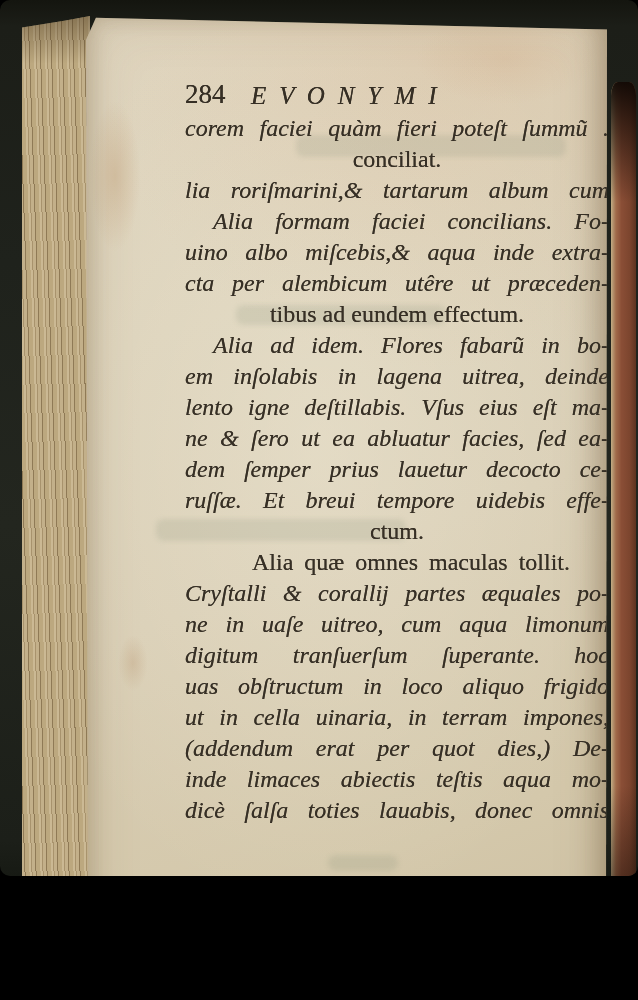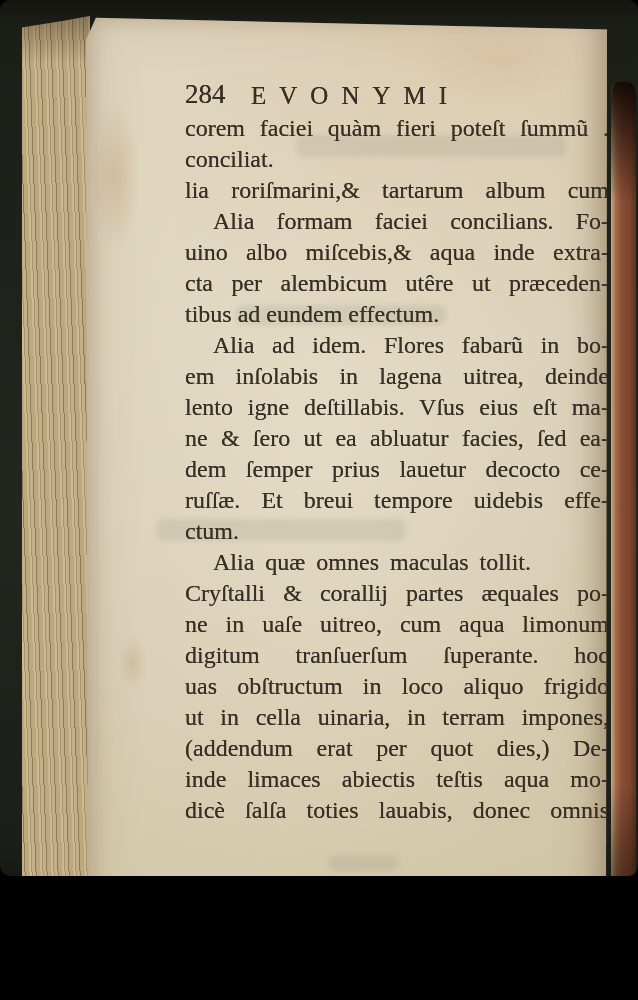--- a/index.html
+++ b/index.html
@@ -64,31 +64,31 @@
   .st4{left:300px;top:-14px;width:240px;height:120px;
        background:radial-gradient(closest-side,rgba(205,158,118,.20),rgba(205,158,118,0) 75%);}
   .ghost{background:rgba(125,138,112,.16);filter:blur(2.5px);border-radius:8px;}
   .g1{left:210px;top:122px;width:270px;height:22px;}
   .g2{left:150px;top:292px;width:210px;height:20px;}
   .g3{left:70px;top:506px;width:250px;height:22px;}
   .g4{left:242px;top:842px;width:70px;height:16px;}
   
   .pagenum{position:absolute;left:99px;top:68px;font-size:27px;line-height:1;color:var(--ink);
            text-shadow:0 0 .4px #3a342a;}
-  .runtitle{position:absolute;left:165px;top:70px;font-size:25px;
+  .runtitle{position:absolute;left:165px;top:70px;font-size:25px;font-style:italic;
             letter-spacing:13px;color:var(--ink);line-height:1;text-shadow:0 0 .4px #3a342a;}
   
   .textblock{
     position:absolute;left:99px;top:100px;width:424px;
     font-size:24px;line-height:31px;color:var(--ink);
     text-shadow:0 0 .4px rgba(54,47,37,.8);
   }
   .ln{height:31px;overflow:hidden;}
-  .ln.j{text-align:justify;text-align-last:justify;}
-  .ln.l{text-align:left;}
+  .ln.j{text-align:justify;text-align-last:justify;font-style:italic;}
+  .ln.l{text-align:center;}
   .ln.r{text-align:right;}
   .ln.ind{text-indent:28px;}
 </style>
 </head>
 <body>
 
 <div class="scene">
   <div class="page-edges"></div>
   <div class="facing-edge"></div>
   <div class="page-curl"></div>

